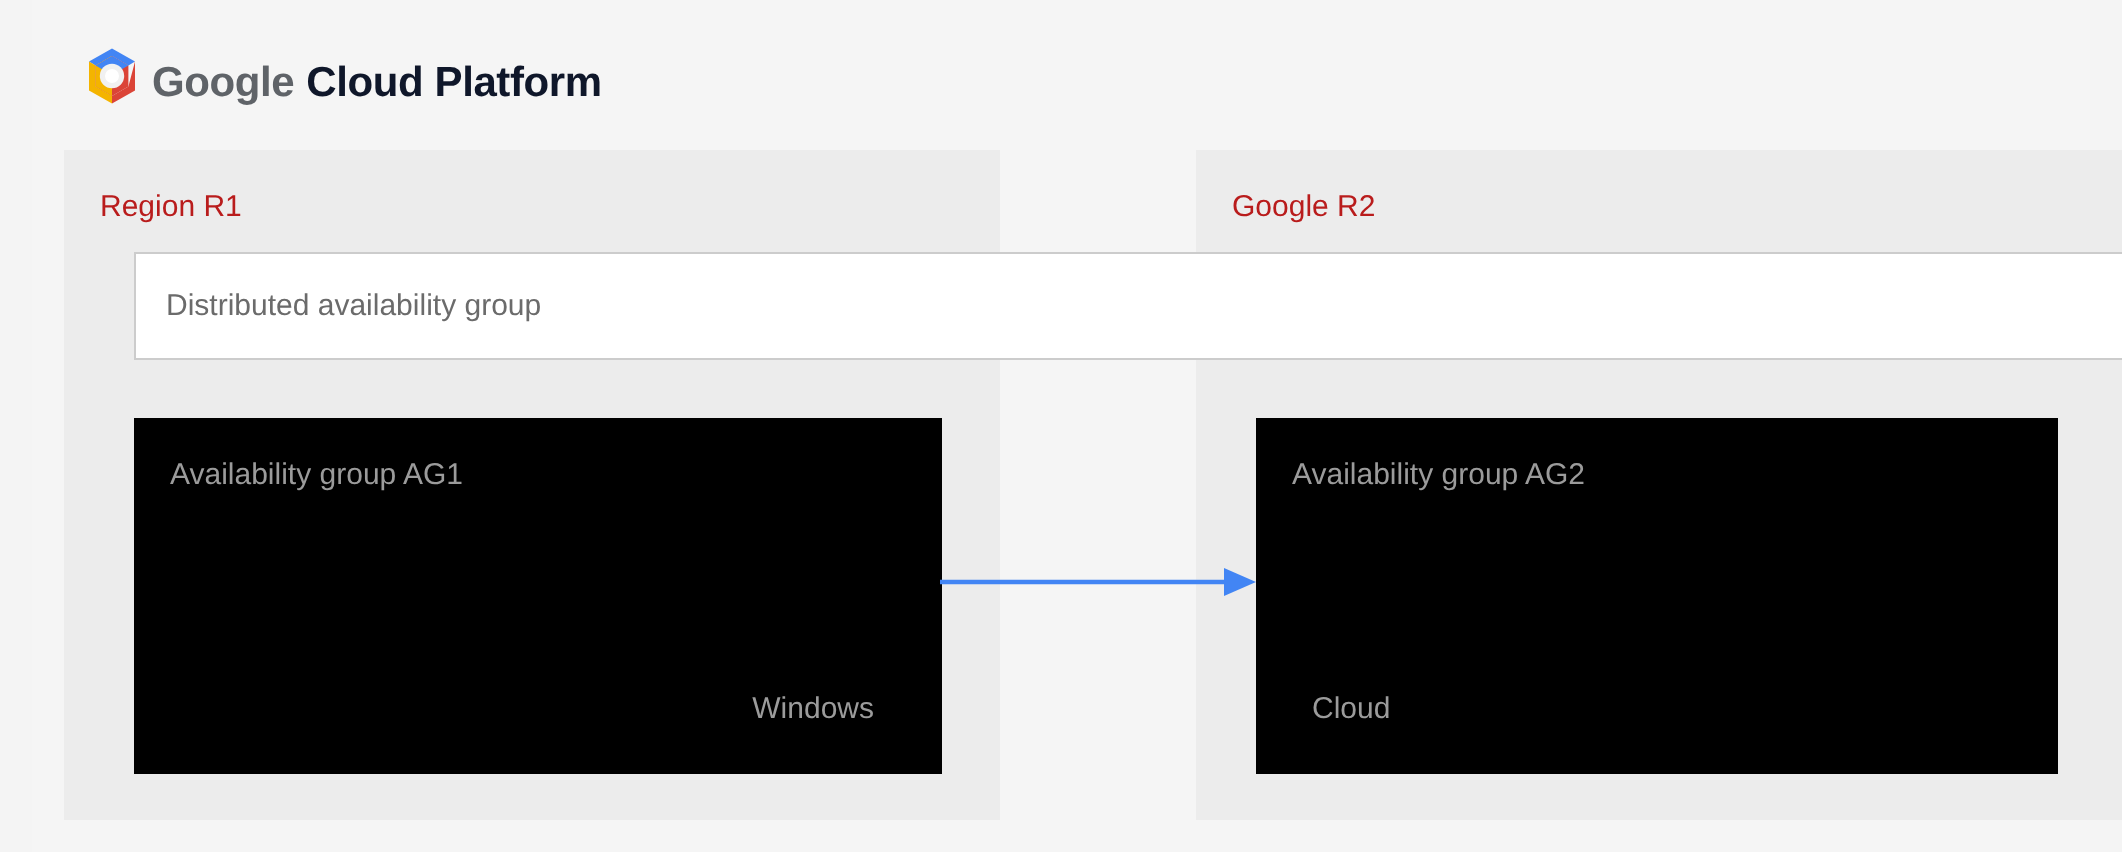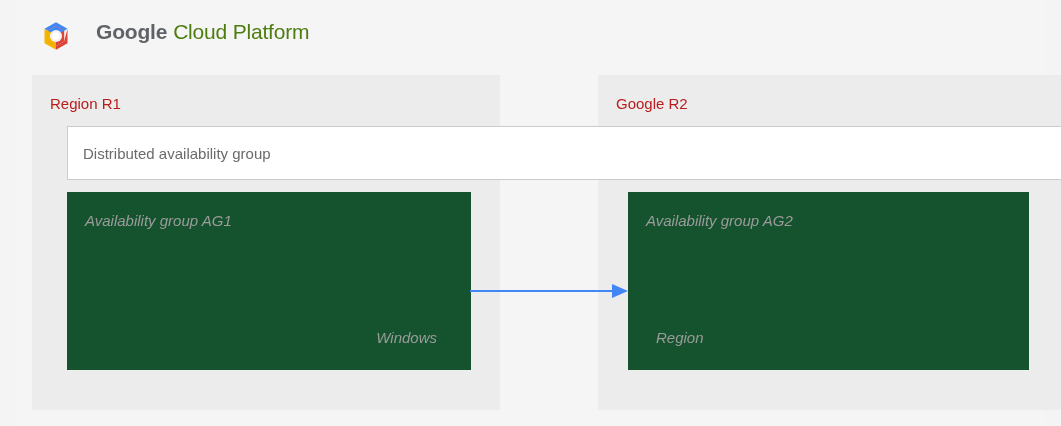--- a/index.html
+++ b/index.html
@@ -32,22 +32,22 @@
     background: #f5f5f5;
   }
 
   
   .header {
     position: absolute;
     left: 24px;
     top: 20px;
     height: 34px;
     display: flex;
-    align-items: flex-start;
-    gap: 24px;
+    align-items: flex-end;
+    gap: 4px;
   }
 
   .gcp-logo {
     width: 32px;
     height: 32px;
     display: block;
     flex: none;
   }
 
   .wordmark {
@@ -57,22 +57,22 @@
     white-space: nowrap;
     display: flex;
     align-items: baseline;
     gap: 6px;
   }
   .wordmark .w-bold {
     font-weight: 700;
     color: #5f6368;
   }
   .wordmark .w-light {
-    font-weight: 400;
-    color: #4d7c0f;
+    font-weight: 700;
+    color: #0f172a;
   }
 
   
   .region {
     position: absolute;
     top: 75px;
     height: 335px;
     background: #ececec;
   }
   .region--r1 {
@@ -109,24 +109,23 @@
     top: 50%;
     transform: translateY(-50%);
     font-size: 15px;
     color: #6b6b6b;
     white-space: nowrap;
   }
 
   
   .ag-box {
     position: absolute;
-    top: 192px;
+    top: 209px;
     height: 178px;
-    background: #14532d;
-    font-style: italic;
+    background: #000000;
   }
   .ag-box--ag1 {
     left: 51px;
     width: 404px;
   }
   .ag-box--ag2 {
     left: 612px;
     width: 401px;
   }
   .ag-title {
@@ -202,21 +201,21 @@
       <div class="dag-label">Distributed availability group</div>
     </div>
 
     <div class="ag-box ag-box--ag1">
       <div class="ag-title">Availability group AG1</div>
       <div class="ag-os ag-os--right">Windows</div>
     </div>
 
     <div class="ag-box ag-box--ag2">
       <div class="ag-title">Availability group AG2</div>
-      <div class="ag-os ag-os--left">Region</div>
+      <div class="ag-os ag-os--left">Cloud</div>
     </div>
 
     <svg class="arrow" viewBox="0 0 164 24">
       <line x1="2" y1="12" x2="146" y2="12" stroke="#4285F4" stroke-width="2.2"></line>
       <path d="M144 5 L160 12 L144 19 Z" fill="#4285F4"></path>
     </svg>
 
   </div>
 </div>
 

